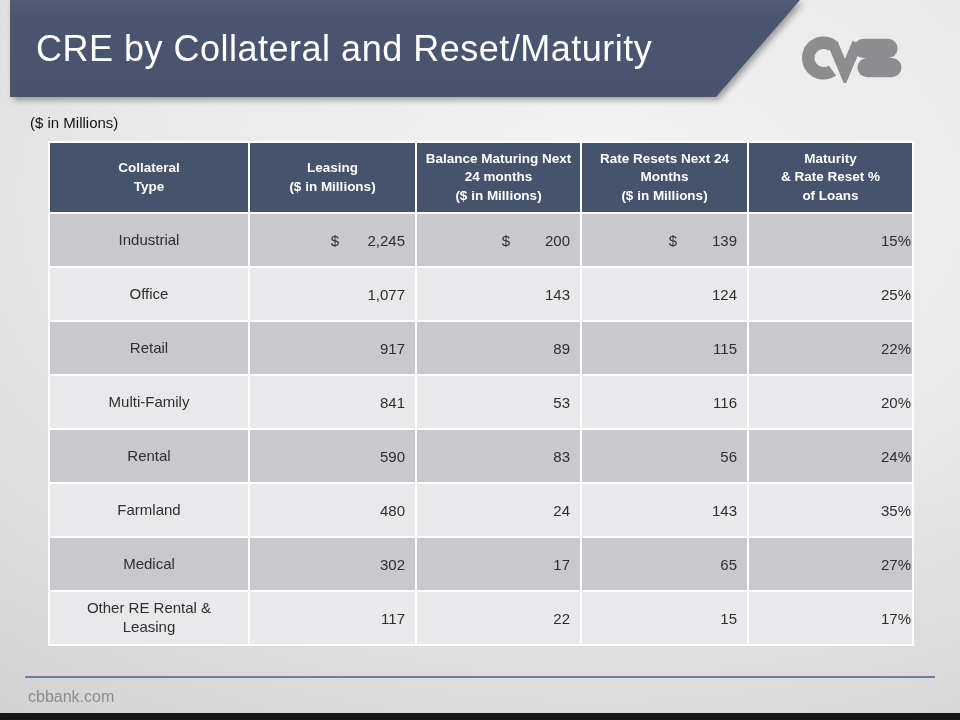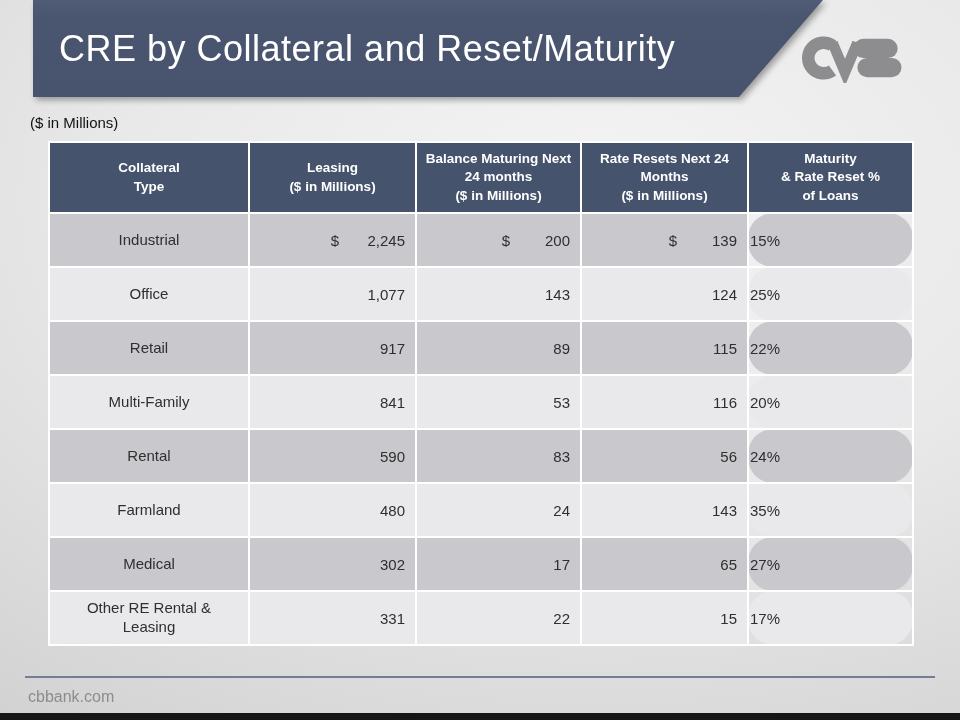--- a/index.html
+++ b/index.html
@@ -6,21 +6,21 @@
   .slide{
     position:relative;width:960px;height:720px;overflow:hidden;
     font-family:"Liberation Sans",sans-serif;
     background:radial-gradient(110% 95% at 62% 28%, #f4f4f4 0%, #e9e9e9 45%, #cfcfcf 100%);
   }
   
   .banner-wrap{position:absolute;left:10px;top:0;filter:drop-shadow(3px 3px 3px rgba(0,0,0,.35));}
   .banner{
     width:790px;height:97px;background:linear-gradient(180deg,#515d77 0%,#4a566f 18%,#48546d 100%);
     clip-path:polygon(0 0,100% 0,calc(100% - 84px) 100%,0 100%);
-    display:flex;align-items:center;margin-left:23px;
+    display:flex;align-items:center;
   }
   .banner h1{
     margin:0 0 0 26px;color:#ffffff;font-size:36px;font-weight:400;letter-spacing:.5px;
   }
   .logo{position:absolute;top:33px;right:47px;width:115px;height:50px;}
   
   .subtitle{position:absolute;left:30px;top:114px;font-size:15px;color:#111;}
   
   table.data{
     position:absolute;left:48px;top:141px;width:864px;
@@ -33,21 +33,21 @@
   }
   table.data td{
     height:50px;vertical-align:middle;color:#2f2f2f;font-size:15px;
   }
   tr.dark td{background:#c9c9cd;}
   tr.light td{background:#e9e9ec;}
   td.label{text-align:center;font-size:16px;padding:0 18px;line-height:1.25;}
   td.num{text-align:right;padding-right:10px;position:relative;}
   td.num .dollar{position:absolute;right:70px;top:50%;transform:translateY(-50%);}
   td.num.balance .dollar{right:76px;}
-  td.pct{text-align:left;border-radius:25px;}
+  td.pct{text-align:right;}
   tr.total td{font-weight:bold;color:#111;height:46px;}
   
   .footer-line{position:absolute;left:25px;right:25px;top:676px;height:2px;background:#727e96;}
   .footer-site{position:absolute;left:28px;top:688px;font-size:16px;color:#8d8d8d;}
   .footer-page{position:absolute;right:35px;top:688px;font-size:16px;color:#8d8d8d;margin-top:34px;}
   .bottom-strip{position:absolute;left:0;right:0;bottom:0;height:7px;background:#161616;}
 </style>
 </head>
 <body>
 
@@ -152,21 +152,21 @@
       </tr>
       <tr class="dark">
         <td class="label">Medical</td>
         <td class="num balance"><span class="dollar"></span><span>302</span></td>
         <td class="num"><span class="dollar"></span><span>17</span></td>
         <td class="num"><span class="dollar"></span><span>65</span></td>
         <td class="pct">27%</td>
       </tr>
       <tr class="light">
         <td class="label">Other RE Rental &amp; Leasing</td>
-        <td class="num balance"><span class="dollar"></span><span>331</span></td>
+        <td class="num balance"><span class="dollar"></span><span>117</span></td>
         <td class="num"><span class="dollar"></span><span>22</span></td>
         <td class="num"><span class="dollar"></span><span>15</span></td>
         <td class="pct">17%</td>
       </tr>
     </tbody>
   </table>
 
   <div class="footer-line"></div>
   <div class="footer-site">cbbank.com</div>
   <div class="footer-page">34</div>

